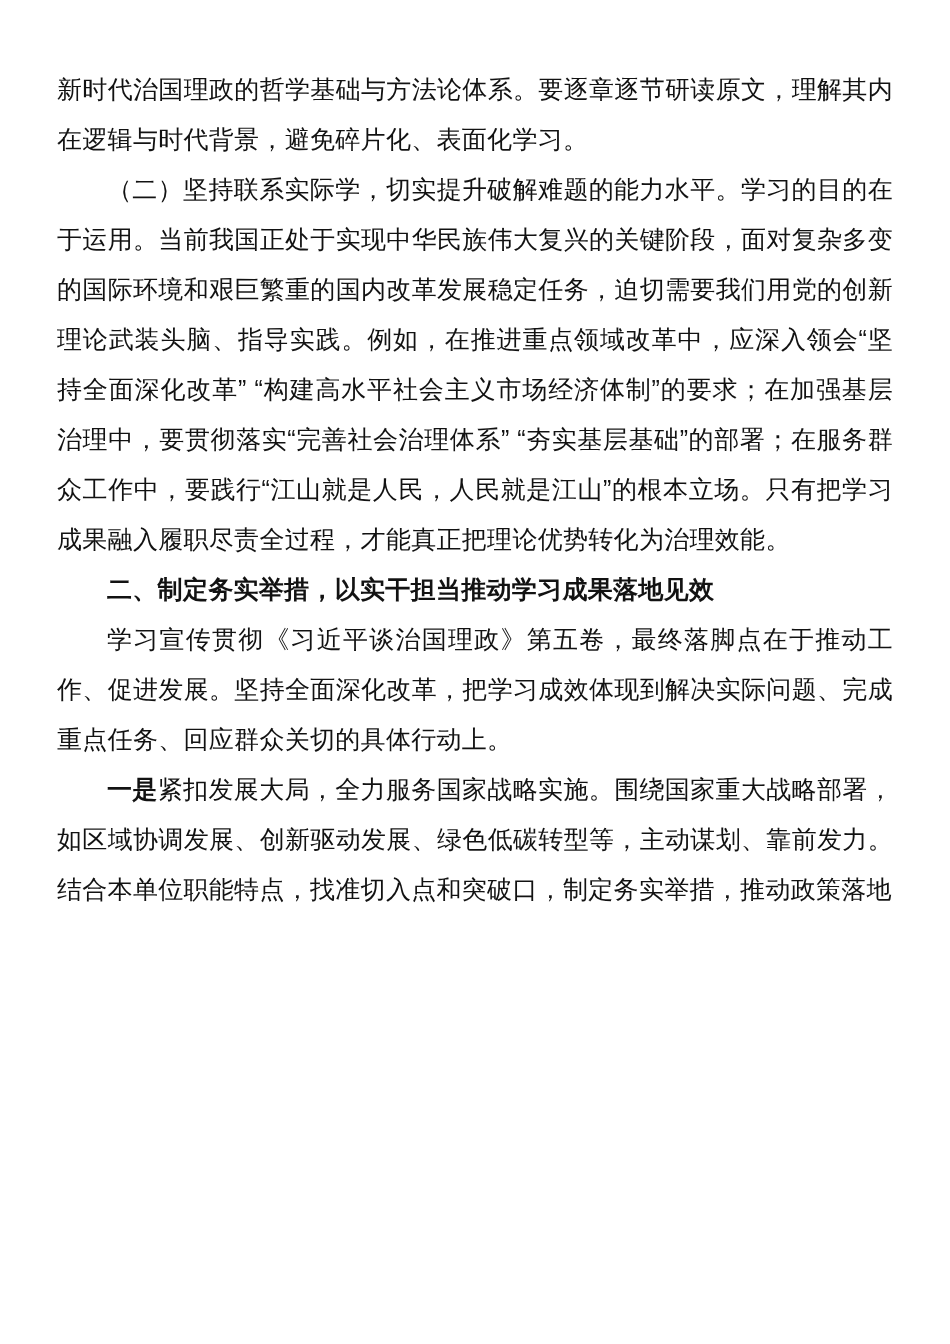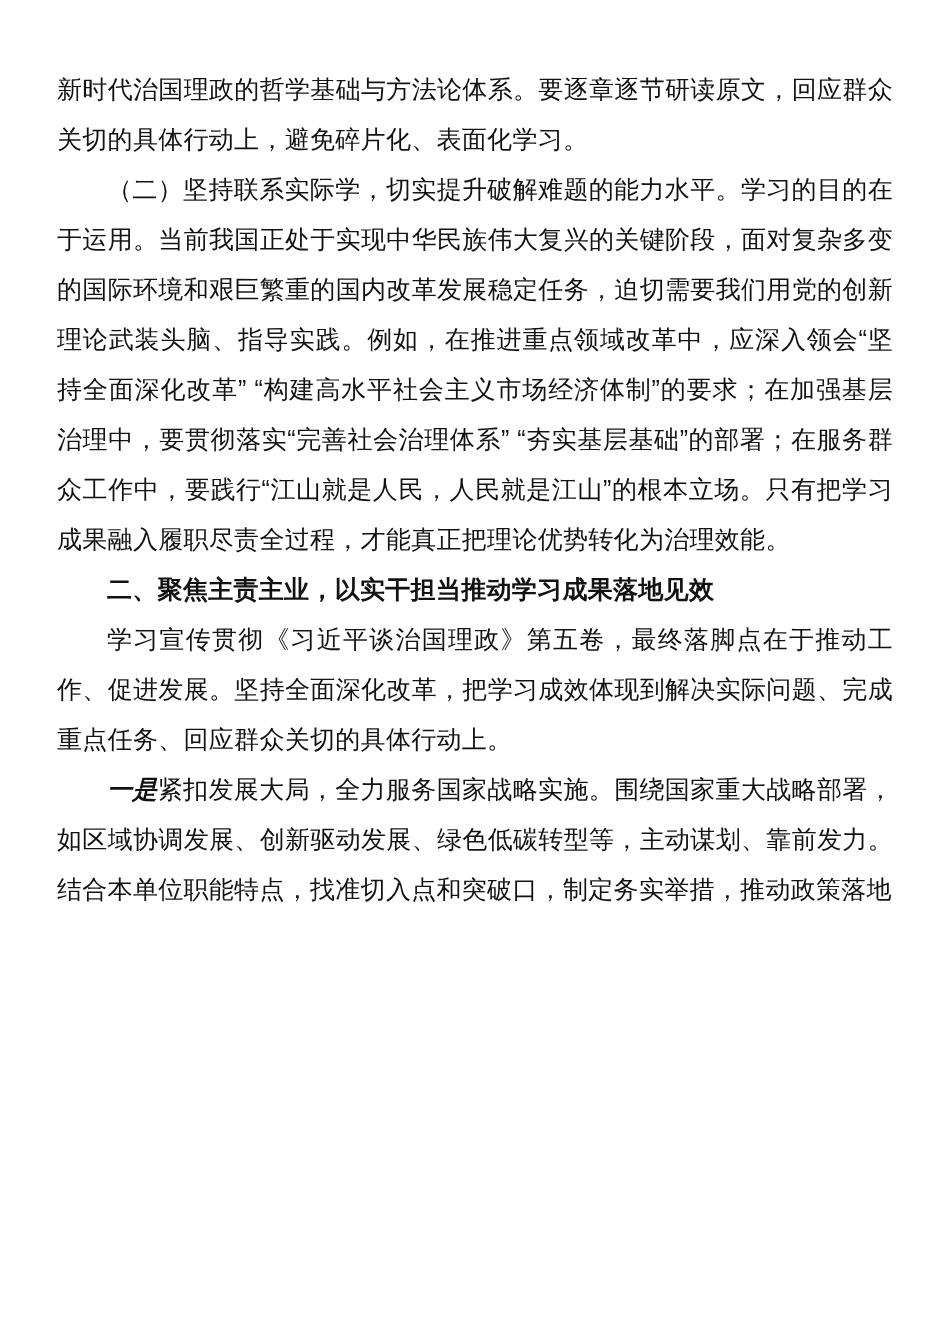--- a/index.html
+++ b/index.html
@@ -20,31 +20,31 @@
   .para, .heading {
     font-size: 25px;
     line-height: 50px;
     text-align: justify;
     text-indent: 2em;
     letter-spacing: 0.3px;
     color: #121212;
   }
   .para.no-indent { text-indent: 0; }
   .heading { font-weight: 700; }
-  .bold-lead { font-weight: 700; font-style: italic; }
+  .bold-lead { font-weight: 700; }
 </style>
 </head>
 <body>
 
 <div class="page">
 
-  <p class="para no-indent">新时代治国理政的哲学基础与方法论体系。要逐章逐节研读原文，回应群众关切的具体行动上，避免碎片化、表面化学习。</p>
+  <p class="para no-indent">新时代治国理政的哲学基础与方法论体系。要逐章逐节研读原文，理解其内在逻辑与时代背景，避免碎片化、表面化学习。</p>
 
   <p class="para">（二）坚持联系实际学，切实提升破解难题的能力水平。学习的目的在于运用。当前我国正处于实现中华民族伟大复兴的关键阶段，面对复杂多变的国际环境和艰巨繁重的国内改革发展稳定任务，迫切需要我们用党的创新理论武装头脑、指导实践。例如，在推进重点领域改革中，应深入领会“坚持全面深化改革” “构建高水平社会主义市场经济体制”的要求；在加强基层治理中，要贯彻落实“完善社会治理体系” “夯实基层基础”的部署；在服务群众工作中，要践行“江山就是人民，人民就是江山”的根本立场。只有把学习成果融入履职尽责全过程，才能真正把理论优势转化为治理效能。</p>
 
 
-  <h2 class="heading">二、聚焦主责主业，以实干担当推动学习成果落地见效</h2>
+  <h2 class="heading">二、制定务实举措，以实干担当推动学习成果落地见效</h2>
 
   <p class="para">学习宣传贯彻《习近平谈治国理政》第五卷，最终落脚点在于推动工作、促进发展。坚持全面深化改革，把学习成效体现到解决实际问题、完成重点任务、回应群众关切的具体行动上。</p>
 
   <p class="para"><span class="bold-lead">一是</span><span>紧扣发展大局，全力服务国家战略实施。围绕国家重大战略部署，如区域协调发展、创新驱动发展、绿色低碳转型等，主动谋划、靠前发力。结合本单位职能特点，找准切入点和突破口，制定务实举措，推动政策落地</span></p>
 
 </div>
 
 </body></html>

